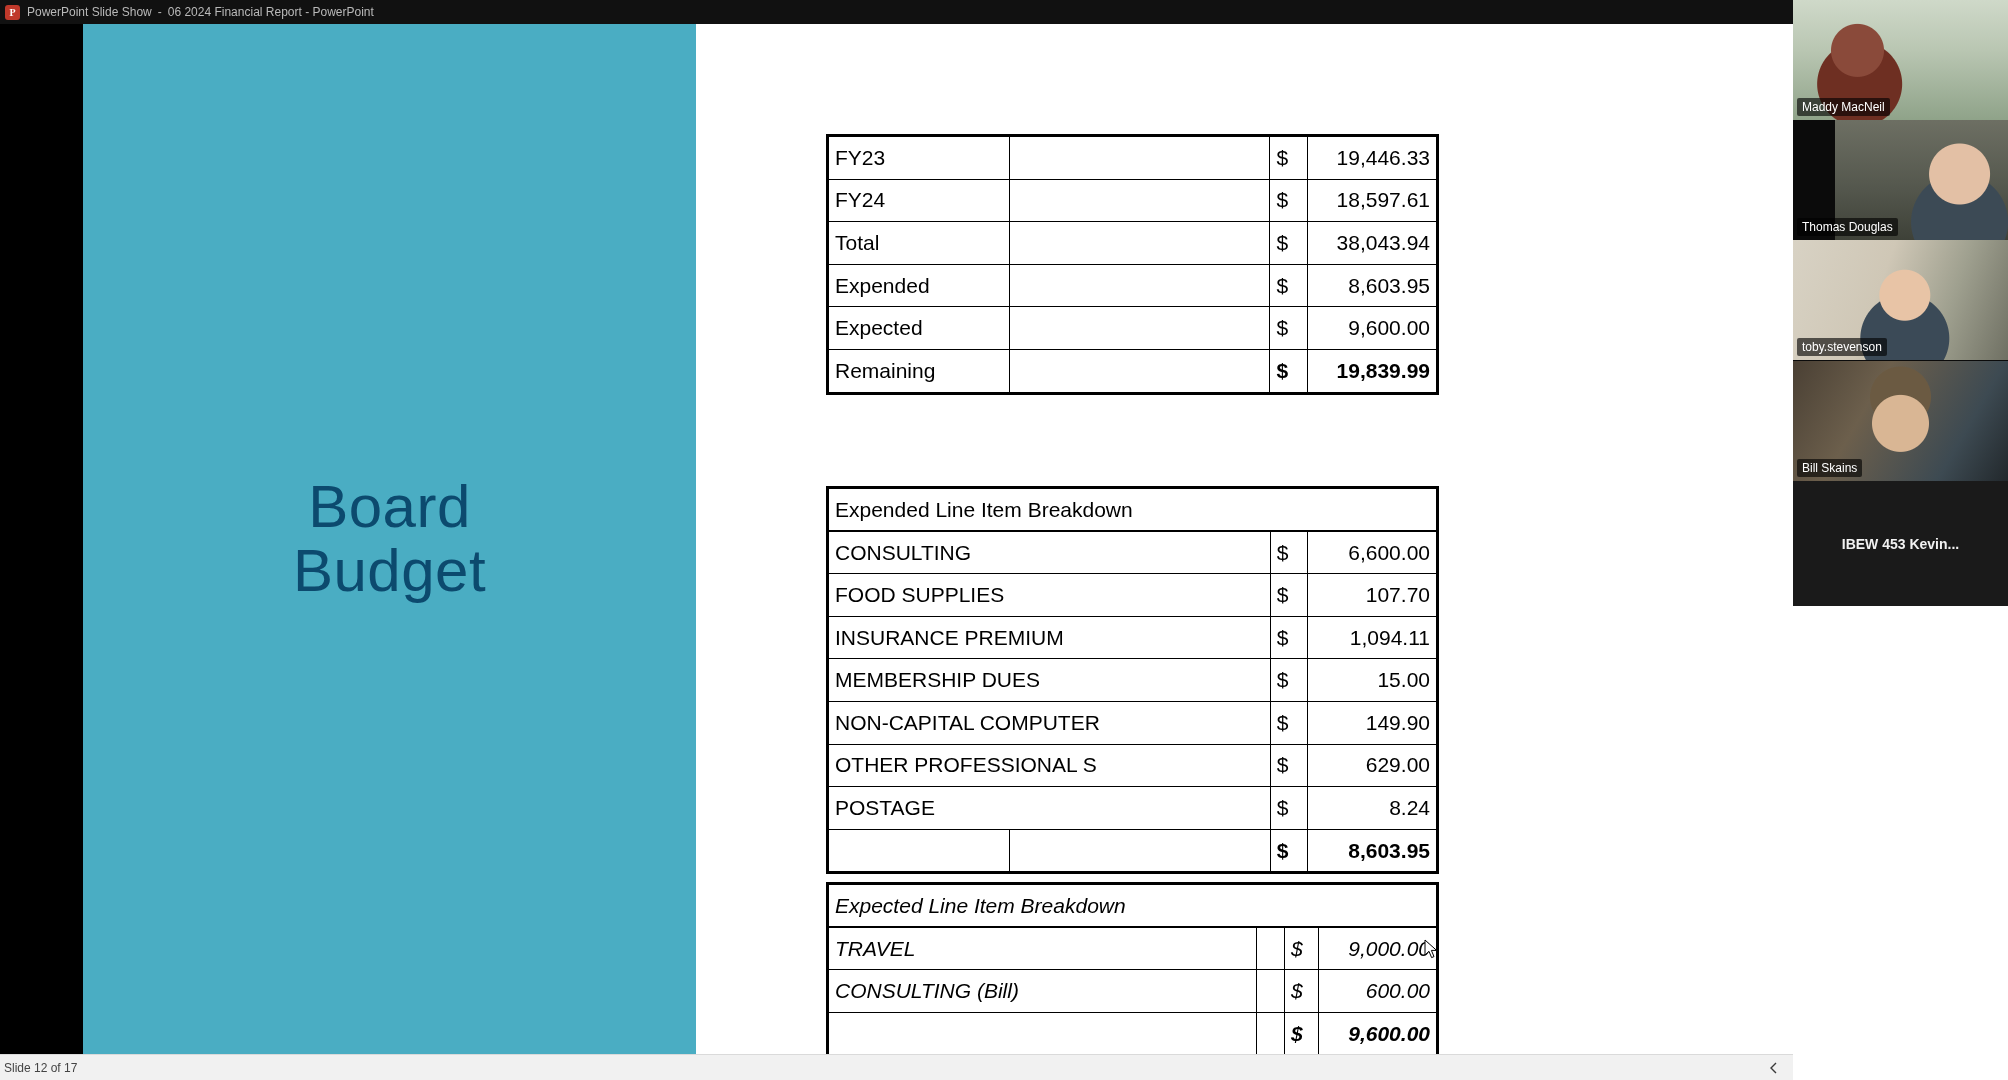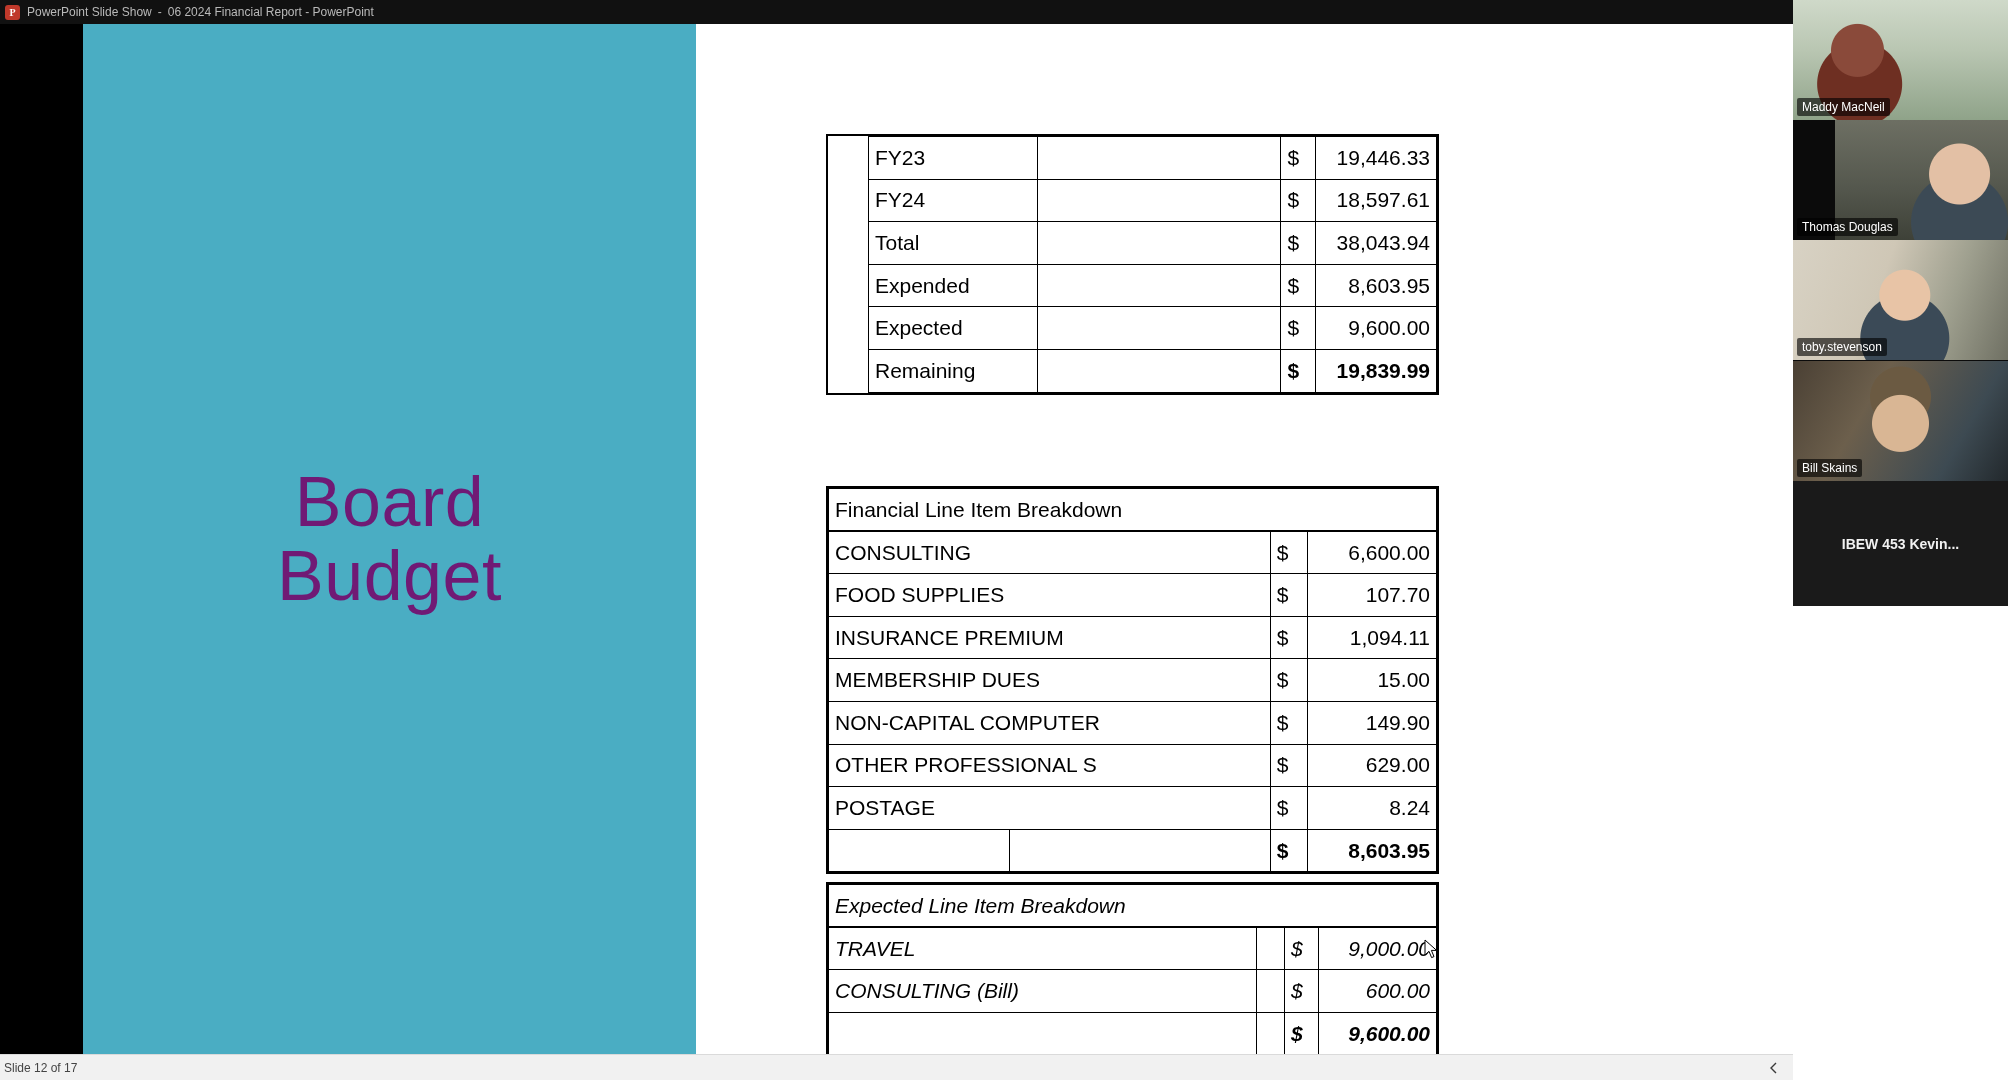--- a/index.html
+++ b/index.html
@@ -49,22 +49,22 @@
     background: #ffffff;
   }
   
   #slide-left {
     position: absolute; left: 83px; top: 0px;
     width: 613px; height: 1030px;
     background: #4aadc3;
     display: flex; align-items: center; justify-content: center;
   }
   #slide-left .title-block {
-    color: #701a75;
-    font-size: 70px;
+    color: #0c4a6e;
+    font-size: 60px;
     line-height: 1.06;
     text-align: center;
     font-weight: 400;
     letter-spacing: 0.5px;
     font-family: "Liberation Sans", sans-serif;
   }
   #slide-left .title-block div { white-space: nowrap; }
 
   
   #slide-blackL {
@@ -95,21 +95,21 @@
   .c-amt   { width: 118px; text-align: right; padding-right: 12px; }
   td.b { font-weight: bold; }
   .hdr-row td {
     border-bottom: 2px solid #000;
   }
   .section-title {
     font-size: 21px;
   }
 
   
-  #table-summary { left: 826px; top: 110px; width: 613px; padding-left: 40px; }
+  #table-summary { left: 826px; top: 110px; width: 613px; }
   #table-summary .c-label { width: 165px; }
   #table-summary .c-mid { width: 238px; }
 
   
   #table-expended { left: 826px; top: 462px; width: 613px; }
   #table-expended .c-label { width: 404px; }
 
   #table-expended .c-label2 { width: 165px; }
   #table-expended .c-mid2 { width: 238px; }
 
@@ -278,21 +278,21 @@
               <td class="c-amt b">19,839.99</td>
             </tr>
           </tbody>
         </table>
       </div>
 
       <div class="tbl" id="table-expended">
         <table>
           <tbody>
             <tr class="hdr-row">
-              <td colspan="4" class="section-title">Financial Line Item Breakdown</td>
+              <td colspan="4" class="section-title">Expended Line Item Breakdown</td>
             </tr>
             <tr>
               <td class="c-label" colspan="2">CONSULTING</td>
               <td class="c-dollar">$</td>
               <td class="c-amt">6,600.00</td>
             </tr>
             <tr>
               <td class="c-label" colspan="2">FOOD SUPPLIES</td>
               <td class="c-dollar">$</td>
               <td class="c-amt">107.70</td>

